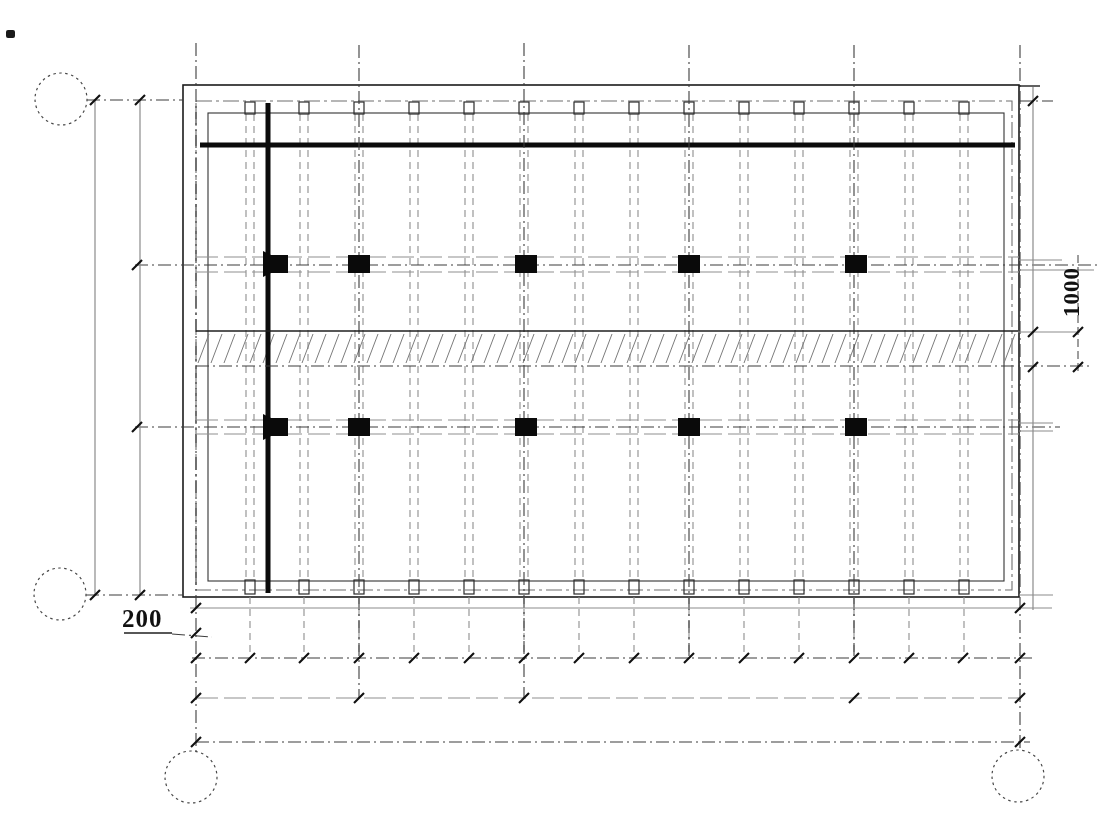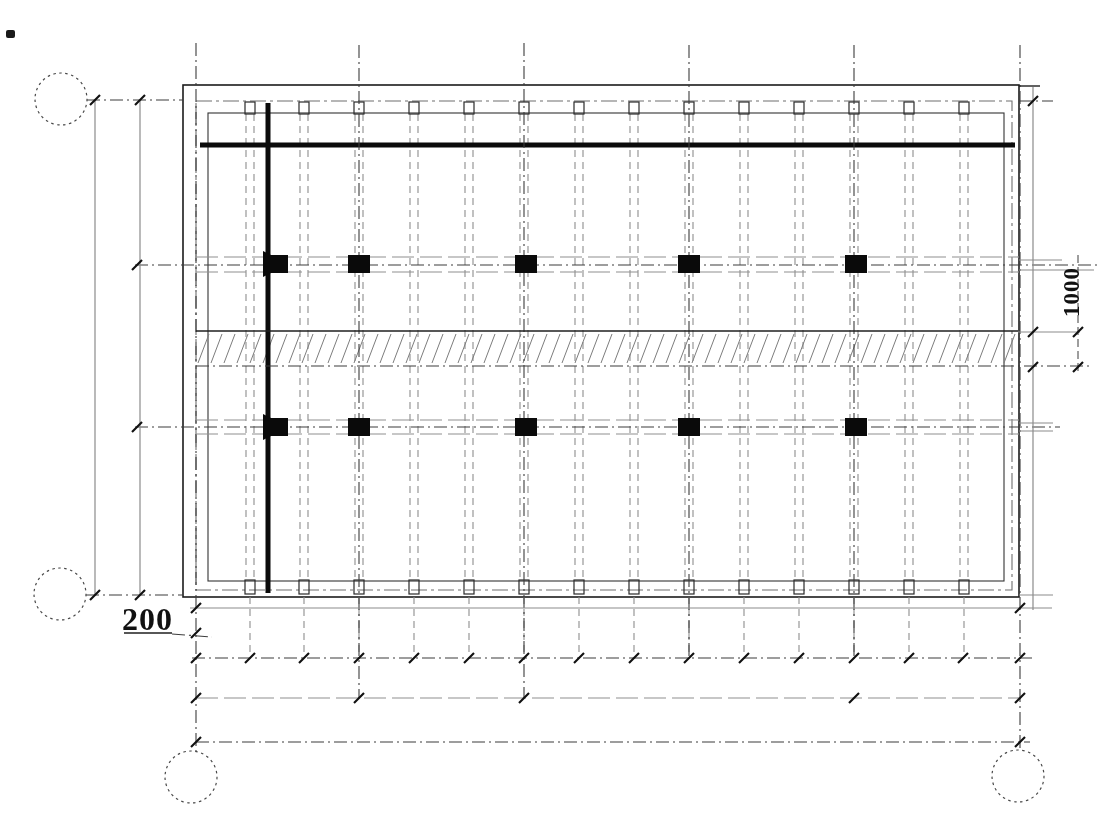--- a/index.html
+++ b/index.html
@@ -12,21 +12,21 @@
   }
   svg{position:absolute;left:0;top:0;}
   .dim{
     position:absolute;
     color:#111;
     font-weight:700;
     font-family:"Liberation Serif", serif;
   }
   .dim-200{
     left:122px;top:608px;
-    font-size:32px;line-height:22px;letter-spacing:1px;
+    font-size:25px;line-height:22px;letter-spacing:1px;
   }
   .dim-1000{
     left:1045px;top:265px;width:54px;height:54px;
     display:flex;align-items:center;justify-content:center;
   }
   .dim-1000 .rot{
     transform:rotate(-90deg);
     font-size:23px;letter-spacing:1px;white-space:nowrap;
   }
   .speck{

